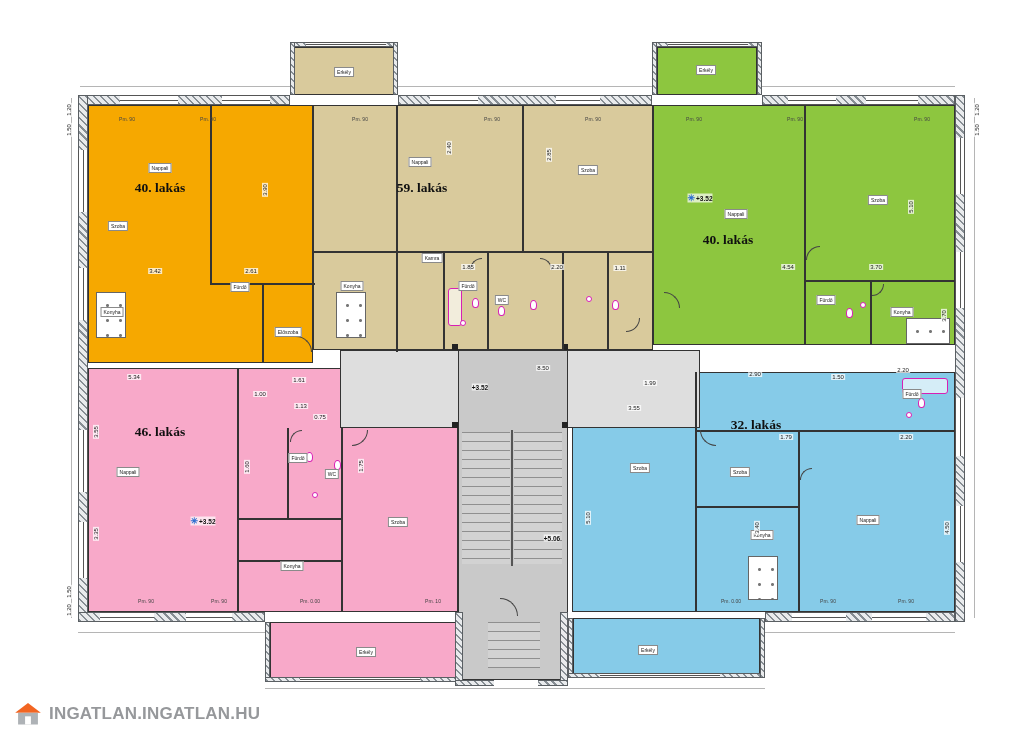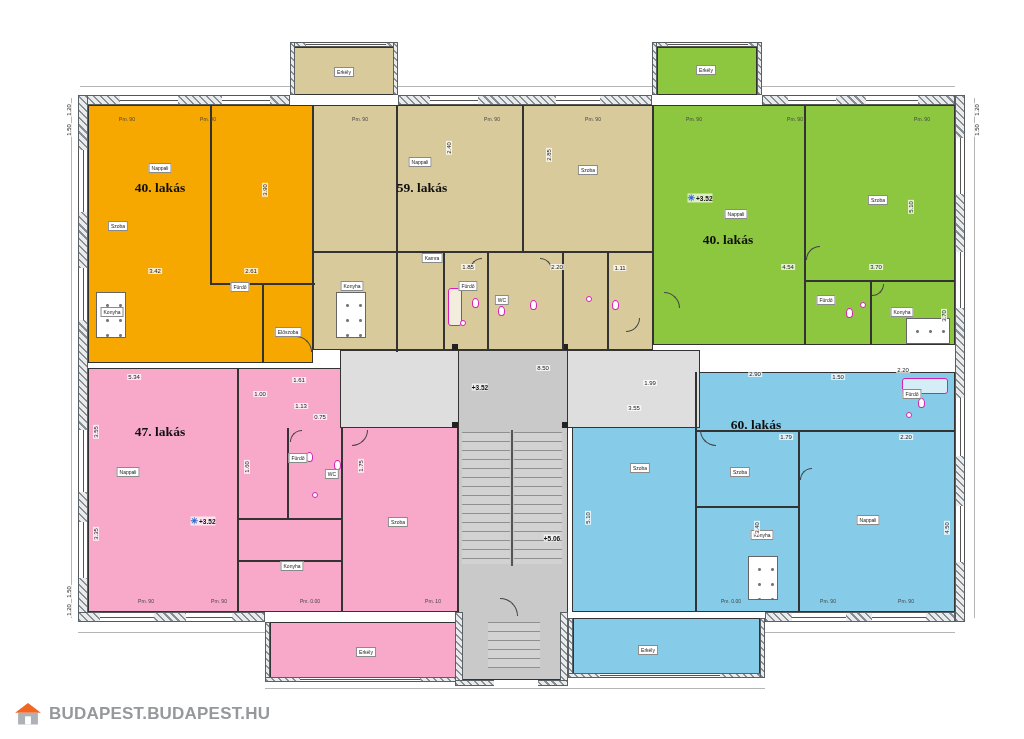--- a/index.html
+++ b/index.html
@@ -171,22 +171,22 @@
     <div class="fx-sink" style="left:312px;top:492px"></div>
     <div class="fx-sink" style="left:906px;top:412px"></div>
     <div class="stove" style="left:96px;top:292px;width:30px;height:46px"></div>
     <div class="stove" style="left:336px;top:292px;width:30px;height:46px"></div>
     <div class="stove" style="left:906px;top:318px;width:44px;height:26px"></div>
     <div class="stove" style="left:748px;top:556px;width:30px;height:44px"></div>
 
     <span class="apt-label" style="left:160px;top:188px">40. lakás</span>
     <span class="apt-label" style="left:422px;top:188px">59. lakás</span>
     <span class="apt-label" style="left:728px;top:240px">40. lakás</span>
-    <span class="apt-label" style="left:160px;top:432px">47. lakás</span>
-    <span class="apt-label" style="left:756px;top:425px">60. lakás</span>
+    <span class="apt-label" style="left:160px;top:432px">46. lakás</span>
+    <span class="apt-label" style="left:756px;top:425px">32. lakás</span>
 
     <div id="overlay">
         <span class="room-label" style="left: 160px; top: 168px;">Nappali</span>
         <span class="room-label" style="left: 118px; top: 226px;">Szoba</span>
         <span class="room-label" style="left: 112px; top: 312px;">Konyha</span>
         <span class="room-label" style="left: 240px; top: 287px;">Fürdő</span>
         <span class="room-label" style="left: 288px; top: 332px;">Előszoba</span>
         <span class="room-label" style="left: 420px; top: 162px;">Nappali</span>
         <span class="room-label" style="left: 588px; top: 170px;">Szoba</span>
         <span class="room-label" style="left: 432px; top: 258px;">Kamra</span>
@@ -282,15 +282,15 @@
   </div>
 
   <div class="watermark">
     <span style="display:inline-flex">
       <svg width="28" height="28" viewBox="0 0 24 24">
         <polygon points="12,2.5 23,11 1,11" fill="#f26522"></polygon>
         <rect x="3.5" y="11" width="17" height="10" fill="#aeb2b6"></rect>
         <rect x="9.5" y="14" width="5" height="7" fill="#ffffff"></rect>
       </svg>
     </span>
-    <span class="watermark-text">BUDAPEST.BUDAPEST.HU</span>
+    <span class="watermark-text">INGATLAN.INGATLAN.HU</span>
   </div>
 </div>
 
 </body></html>

